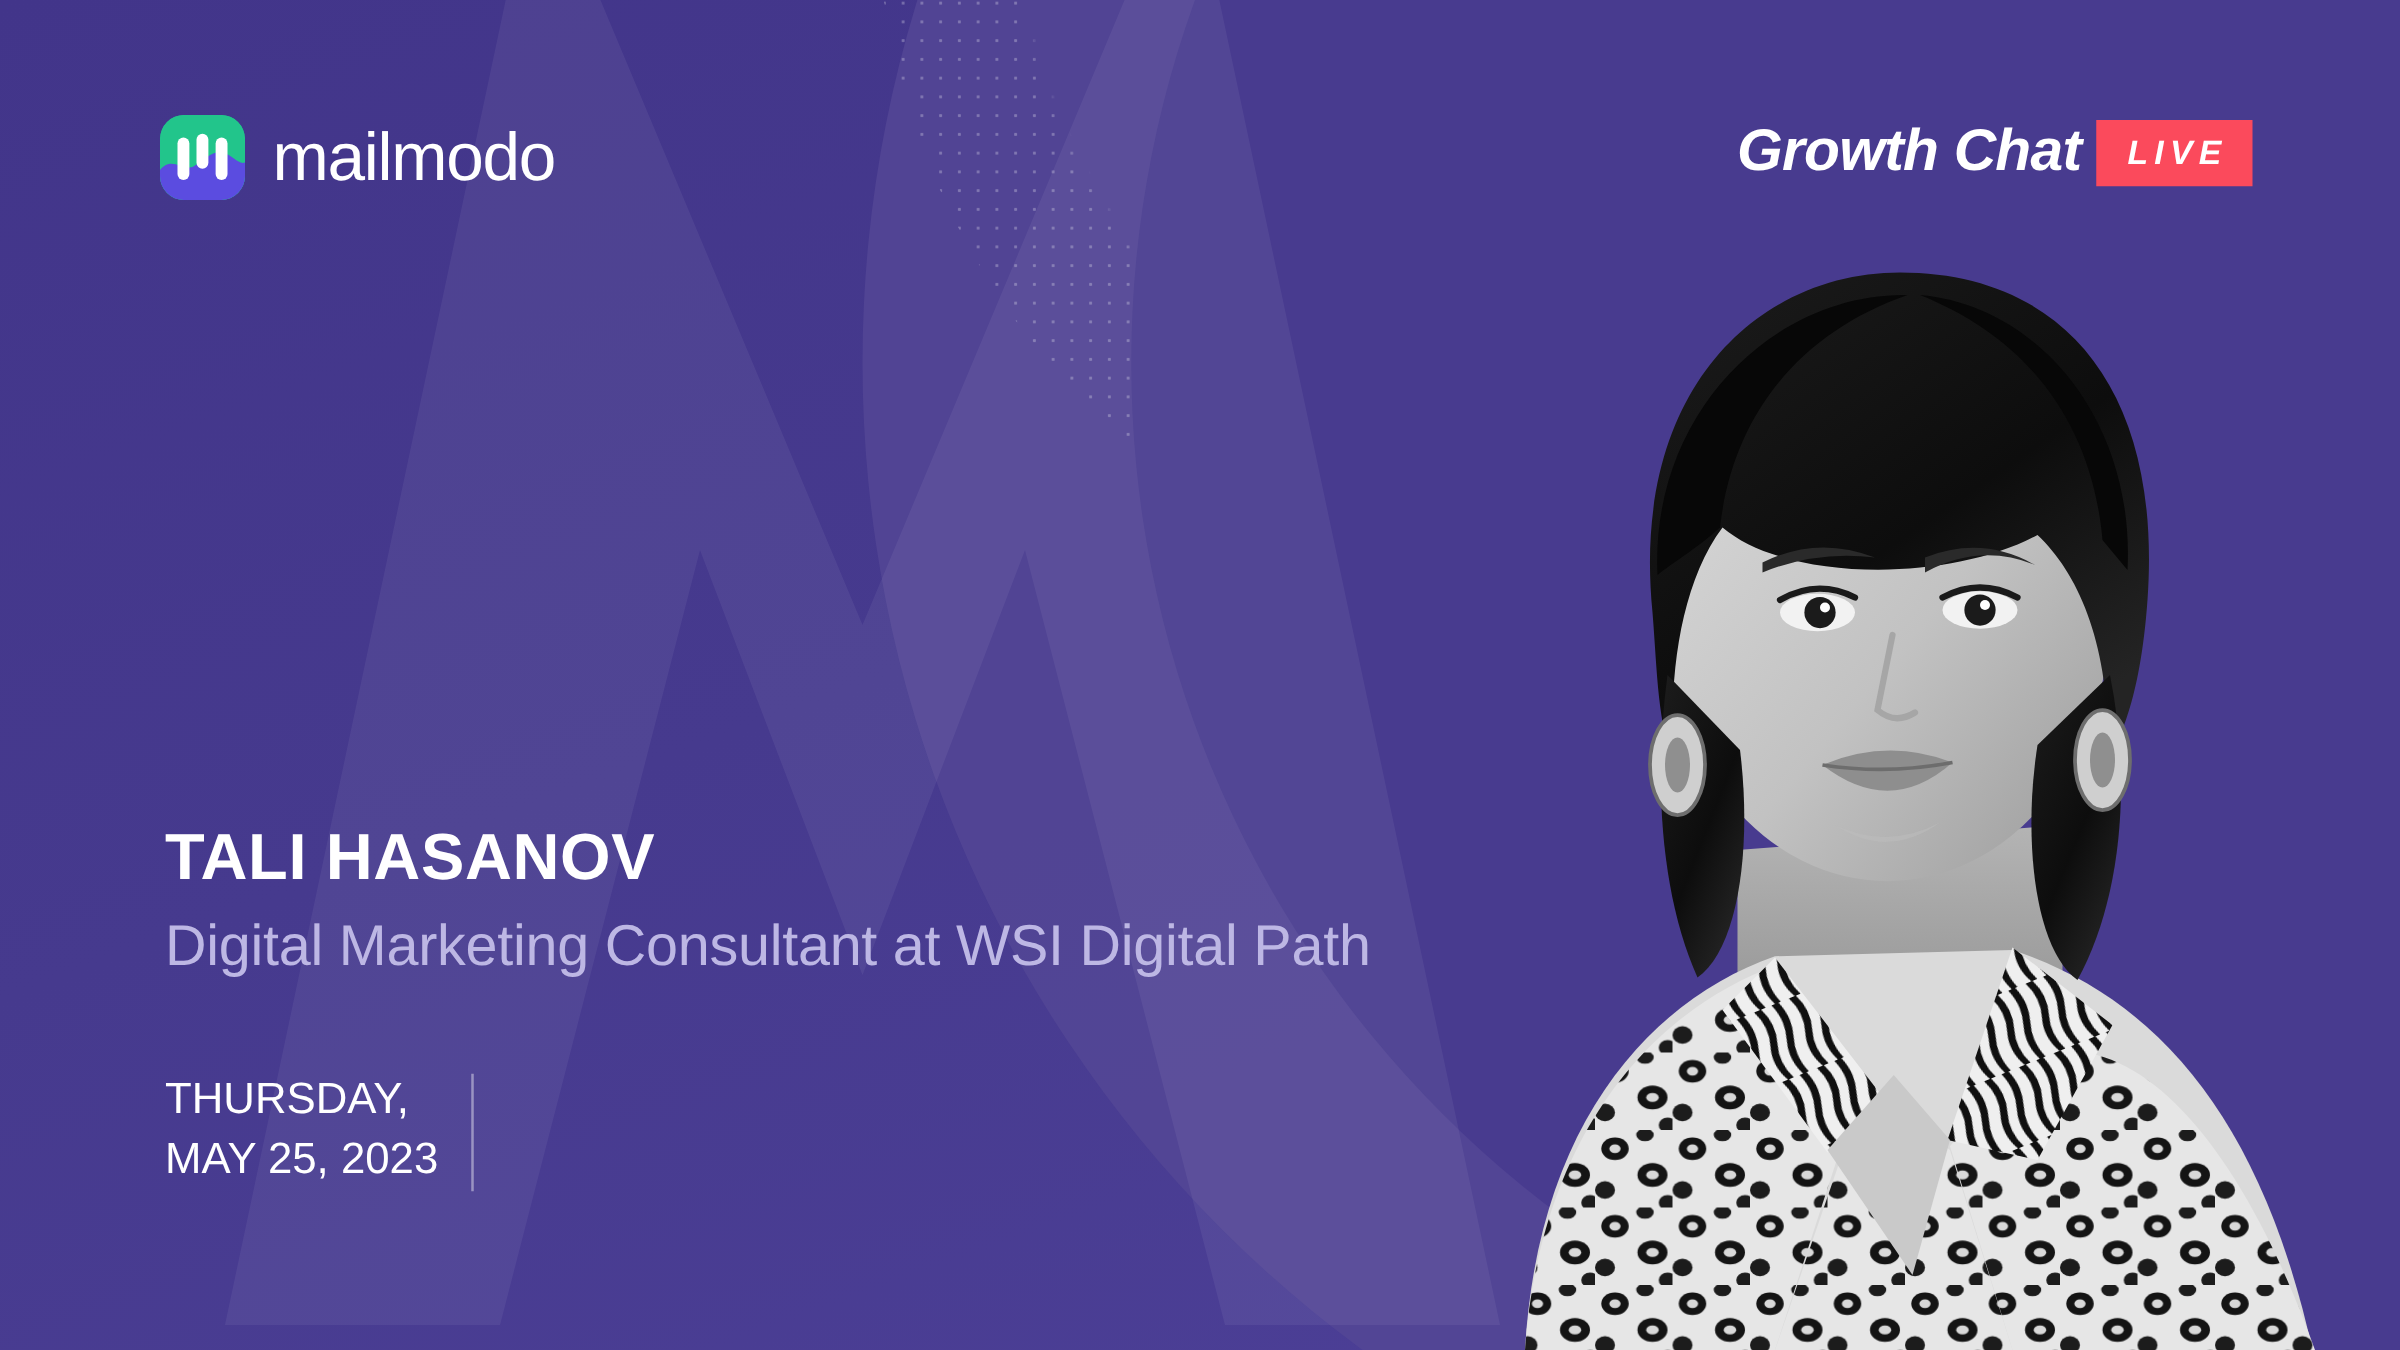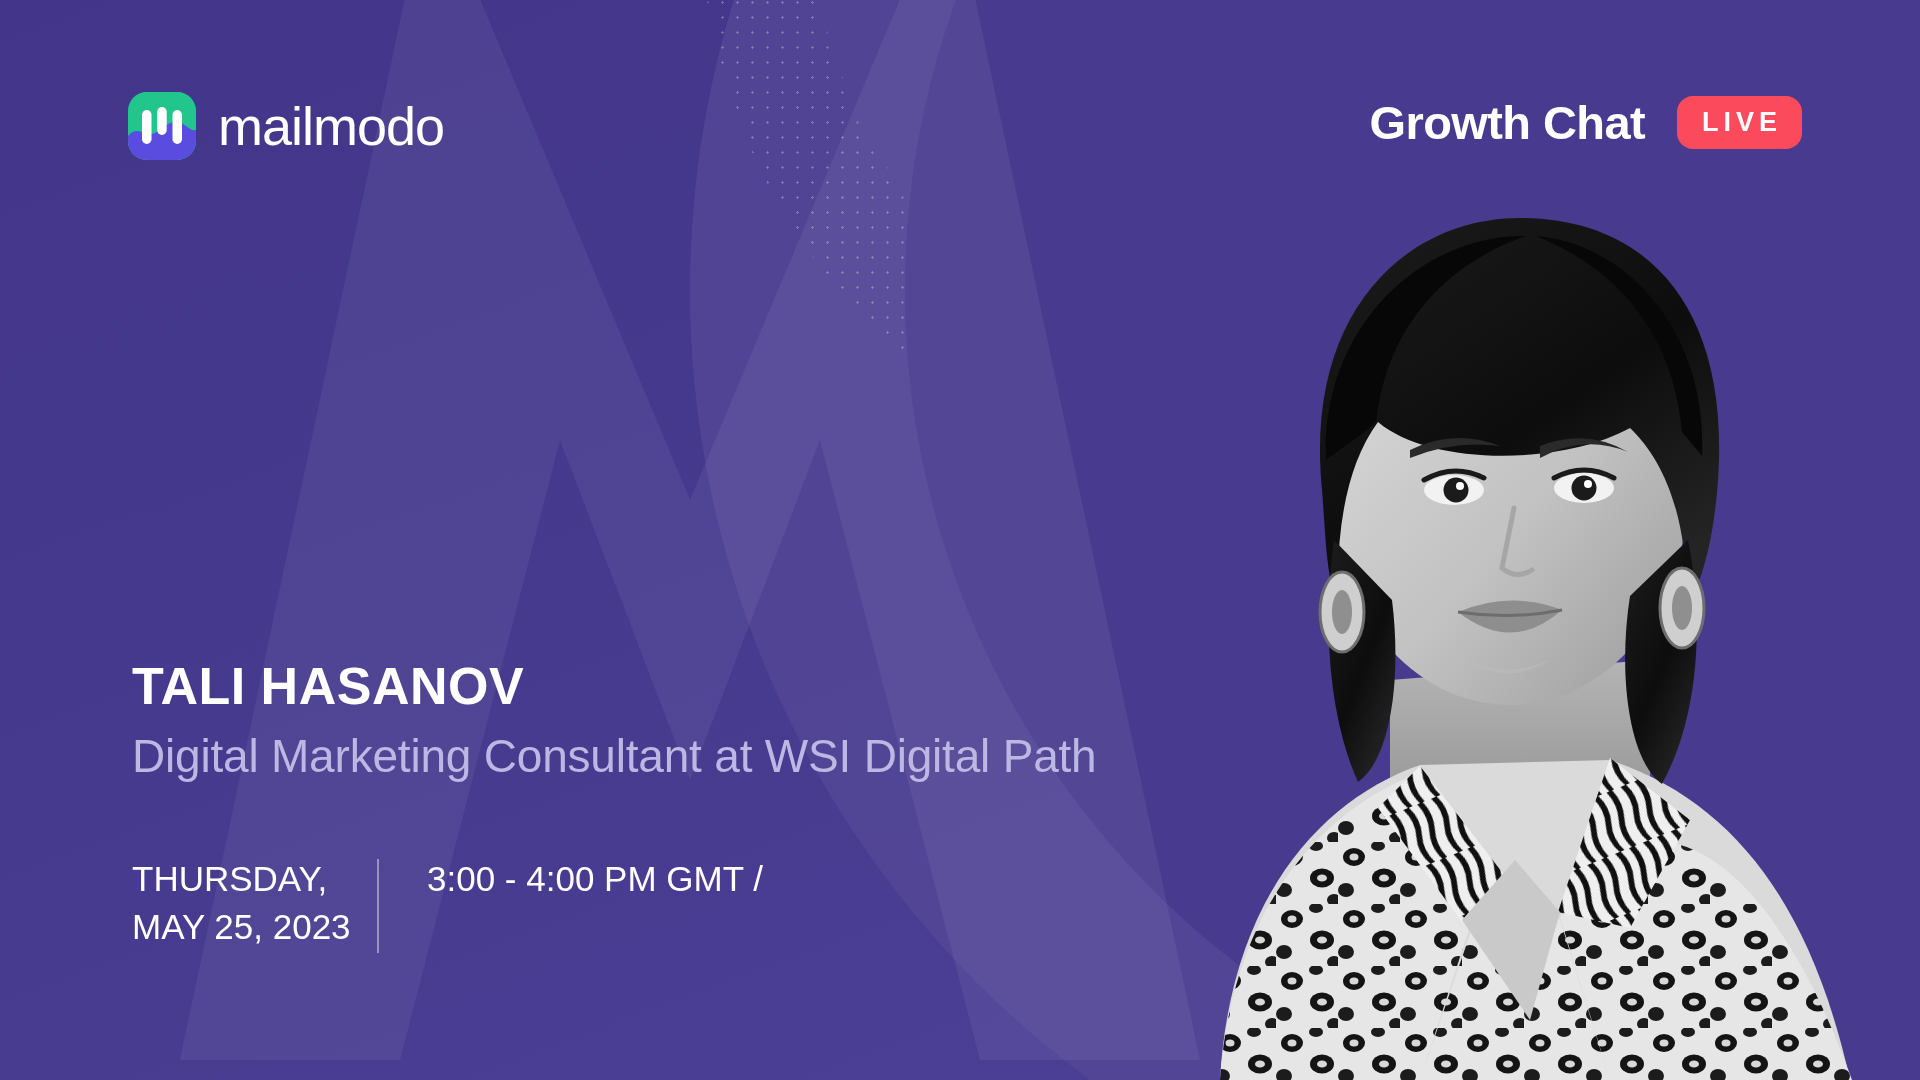--- a/index.html
+++ b/index.html
@@ -73,30 +73,30 @@
   }
   .logo-icon svg { position:absolute; inset:0; width:100%; height:100%; }
   .logo-word {
     color:#fff; font-size:54px; letter-spacing:-1px;
     font-weight:400; line-height:1;
   }
 
   
   .gc {
     position:absolute; right:118px; top:96px;
-    display:flex; align-items:center; gap:32px;
+    display:flex; align-items:flex-start; gap:12px;font-style:italic;
   }
   .gc-title {
     color:#fff; font-size:47px; font-weight:bold;
     letter-spacing:-.6px; line-height:1; white-space:nowrap;
   }
   .gc-live {
     background:#FB4A5C; color:#fff;
     font-size:27px; font-weight:bold; letter-spacing:5px;
-    padding:13px 20px 13px 25px; border-radius:16px; line-height:1;
+    padding:13px 20px 13px 25px; border-radius:0; line-height:1;
   }
 
   
   .headline {
     position:absolute; left:130px; top:252px;
     width:960px;
     color:#fff; font-weight:bold;
     font-size:82px; line-height:1.10; letter-spacing:-2px;
   }
 
@@ -175,21 +175,20 @@
     <div class="spk-name">TALI HASANOV</div>
     <div class="spk-role">Digital Marketing Consultant at WSI Digital Path</div>
 
     <div class="when">
       <div class="when-date">
         <div>THURSDAY,</div>
         <div>MAY 25, 2023</div>
       </div>
       <div class="when-div"></div>
       <div class="when-time">
-        <div>3:00 - 4:00 PM GMT /</div>
       </div>
     </div>
 
     <div class="photo">
       <svg viewBox="0 0 830 920" preserveAspectRatio="xMaxYMax meet">
         <defs>
           <linearGradient id="skin" x1="0" y1="0" x2="1" y2="1">
             <stop offset="0%" stop-color="#dcdcdc"></stop>
             <stop offset="55%" stop-color="#c2c2c2"></stop>
             <stop offset="100%" stop-color="#9a9a9a"></stop>

